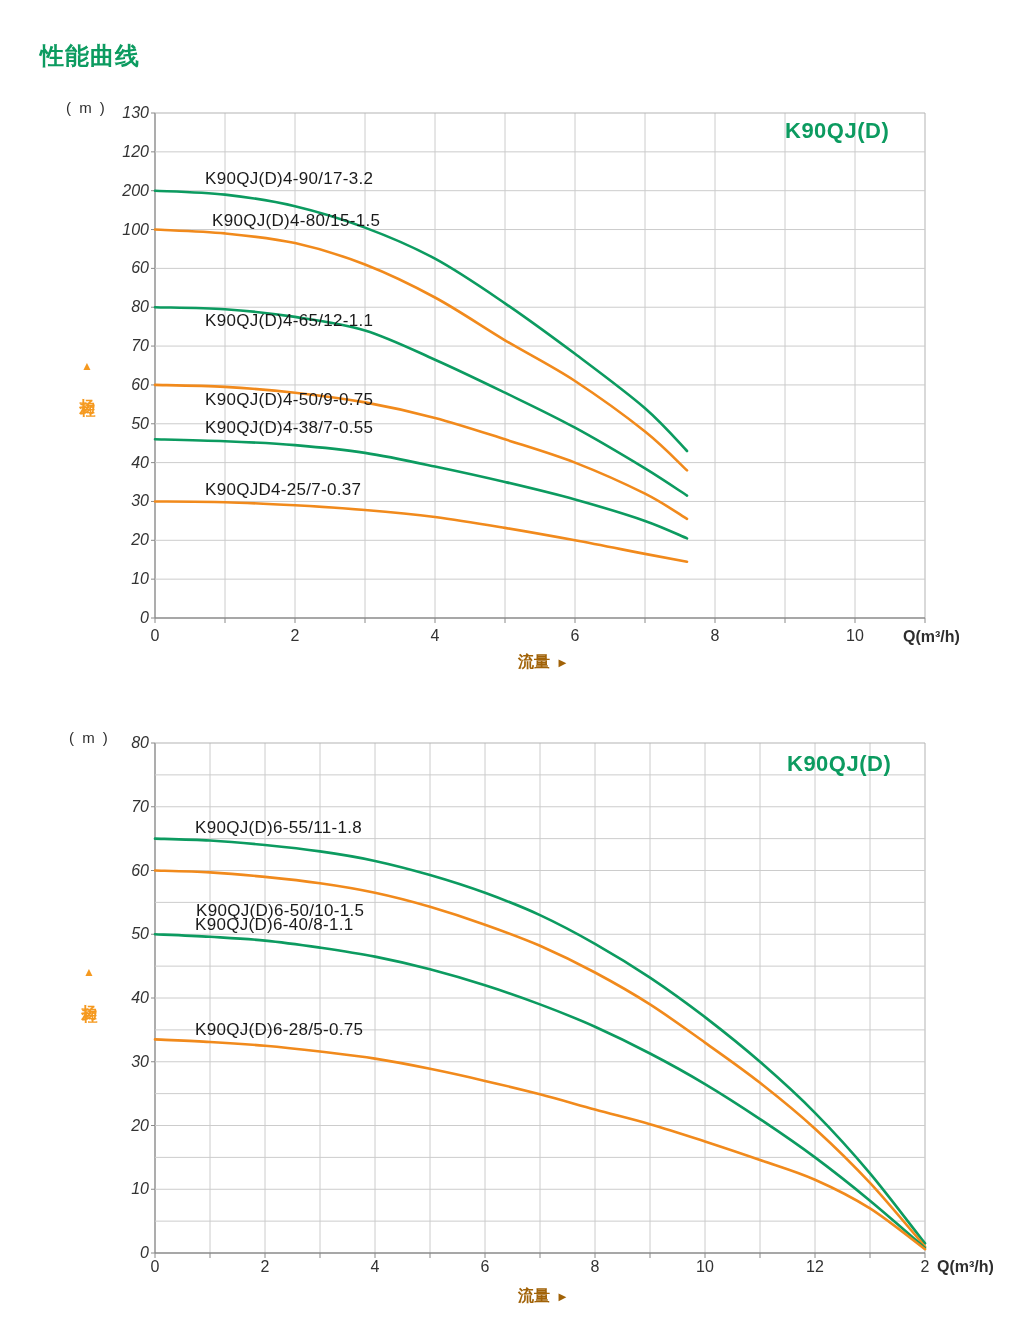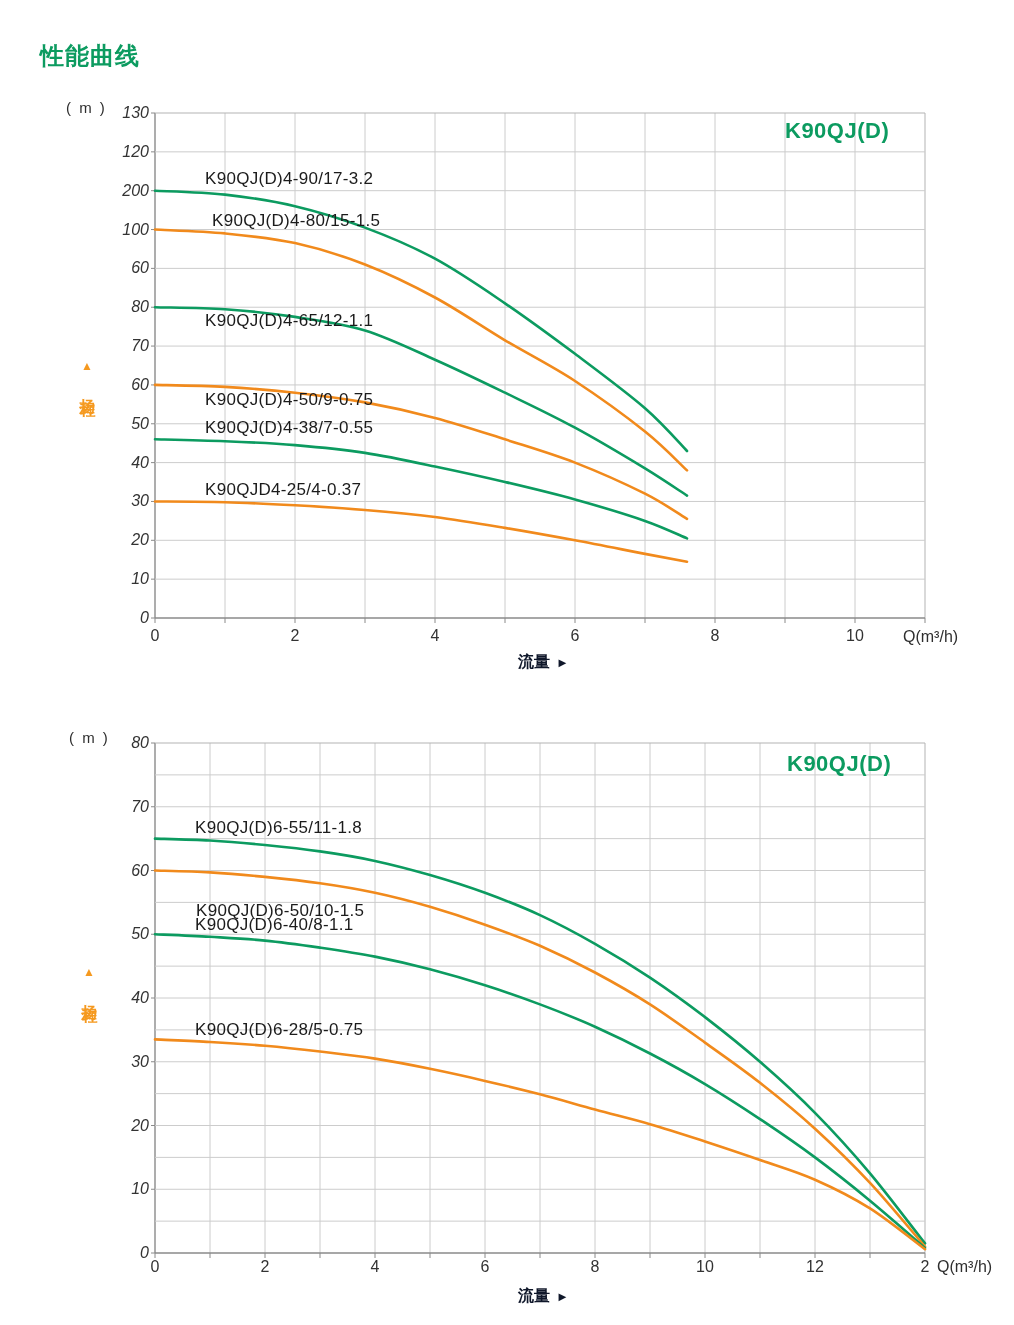--- a/index.html
+++ b/index.html
@@ -9,24 +9,24 @@
   svg.plot{position:absolute;left:0;top:0;}
   .page-title{left:40px;top:24px;font-size:24px;font-weight:bold;color:#0c9b60;letter-spacing:1px;}
   .unit{font-size:15px;color:#2e2e2e;letter-spacing:2px;}
   .u0{left:66px;top:99px;} .u1{left:69px;top:729px;}
   .corner{font-size:22px;font-weight:bold;color:#0c9b60;letter-spacing:0.5px;}
   .k0{left:785px;top:118px;} .k1{left:787px;top:751px;}
   .ylab{width:30px;text-align:center;color:#f5991f;}
   .y0{left:72px;top:360px;} .y1{left:74px;top:966px;}
   .ylab .tri{display:block;font-size:12px;line-height:12px;margin-bottom:9px;}
   .ylab .txt{writing-mode:vertical-rl;text-orientation:upright;font-size:16px;font-weight:bold;letter-spacing:5px;}
-  .xlab{display:flex;align-items:center;gap:6px;color:#0f172a;font-weight:bold;font-size:16px;}
+  .xlab{display:flex;align-items:center;gap:6px;color:#a16207;font-weight:bold;font-size:16px;}
   .x0{left:518px;top:652px;} .x1{left:518px;top:1286px;}
   .xlab .tri{font-size:13px;line-height:13px;}
-  .xunit{font-size:16px;color:#2e2e2e;}
+  .xunit{font-size:16px;color:#2e2e2e;font-weight:bold;}
   .ytick{position:absolute;width:46px;text-align:right;font-size:16px;color:#333;font-style:italic;}
   .xtick{position:absolute;width:46px;text-align:center;font-size:16px;color:#333;}
   .slabel{position:absolute;font-size:17px;font-weight:500;color:#1b1b1b;white-space:nowrap;letter-spacing:0.3px;}
 </style>
 </head>
 <body>
 
 <div class="canvas">
   <h1 class="abs page-title">性能曲线</h1>
 
@@ -194,21 +194,21 @@
       <div class="xtick" style="left: 272px; top: 627px;">2</div>
       <div class="xtick" style="left: 412px; top: 627px;">4</div>
       <div class="xtick" style="left: 552px; top: 627px;">6</div>
       <div class="xtick" style="left: 692px; top: 627px;">8</div>
       <div class="xtick" style="left: 832px; top: 627px;">10</div>
       <div class="slabel" style="left: 205px; top: 169px;">K90QJ(D)4-90/17-3.2</div>
       <div class="slabel" style="left: 212px; top: 211px;">K90QJ(D)4-80/15-1.5</div>
       <div class="slabel" style="left: 205px; top: 288px; margin-top: 23px;">K90QJ(D)4-65/12-1.1</div>
       <div class="slabel" style="left: 205px; top: 363px; margin-top: 27px;">K90QJ(D)4-50/9-0.75</div>
       <div class="slabel" style="left: 205px; top: 418px;">K90QJ(D)4-38/7-0.55</div>
-      <div class="slabel" style="left: 205px; top: 480px;">K90QJD4-25/4-0.37</div>
+      <div class="slabel" style="left: 205px; top: 480px;">K90QJD4-25/7-0.37</div>
       <div class="ytick" style="left: 103px; top: 1244px;">0</div>
       <div class="ytick" style="left: 103px; top: 1180.25px;">10</div>
       <div class="ytick" style="left: 103px; top: 1116.5px;">20</div>
       <div class="ytick" style="left: 103px; top: 1052.75px;">30</div>
       <div class="ytick" style="left: 103px; top: 989px;">40</div>
       <div class="ytick" style="left: 103px; top: 925.25px;">50</div>
       <div class="ytick" style="left: 103px; top: 861.5px;">60</div>
       <div class="ytick" style="left: 103px; top: 797.75px;">70</div>
       <div class="ytick" style="left: 103px; top: 734px;">80</div>
       <div class="xtick" style="left: 132px; top: 1258px;">0</div>

